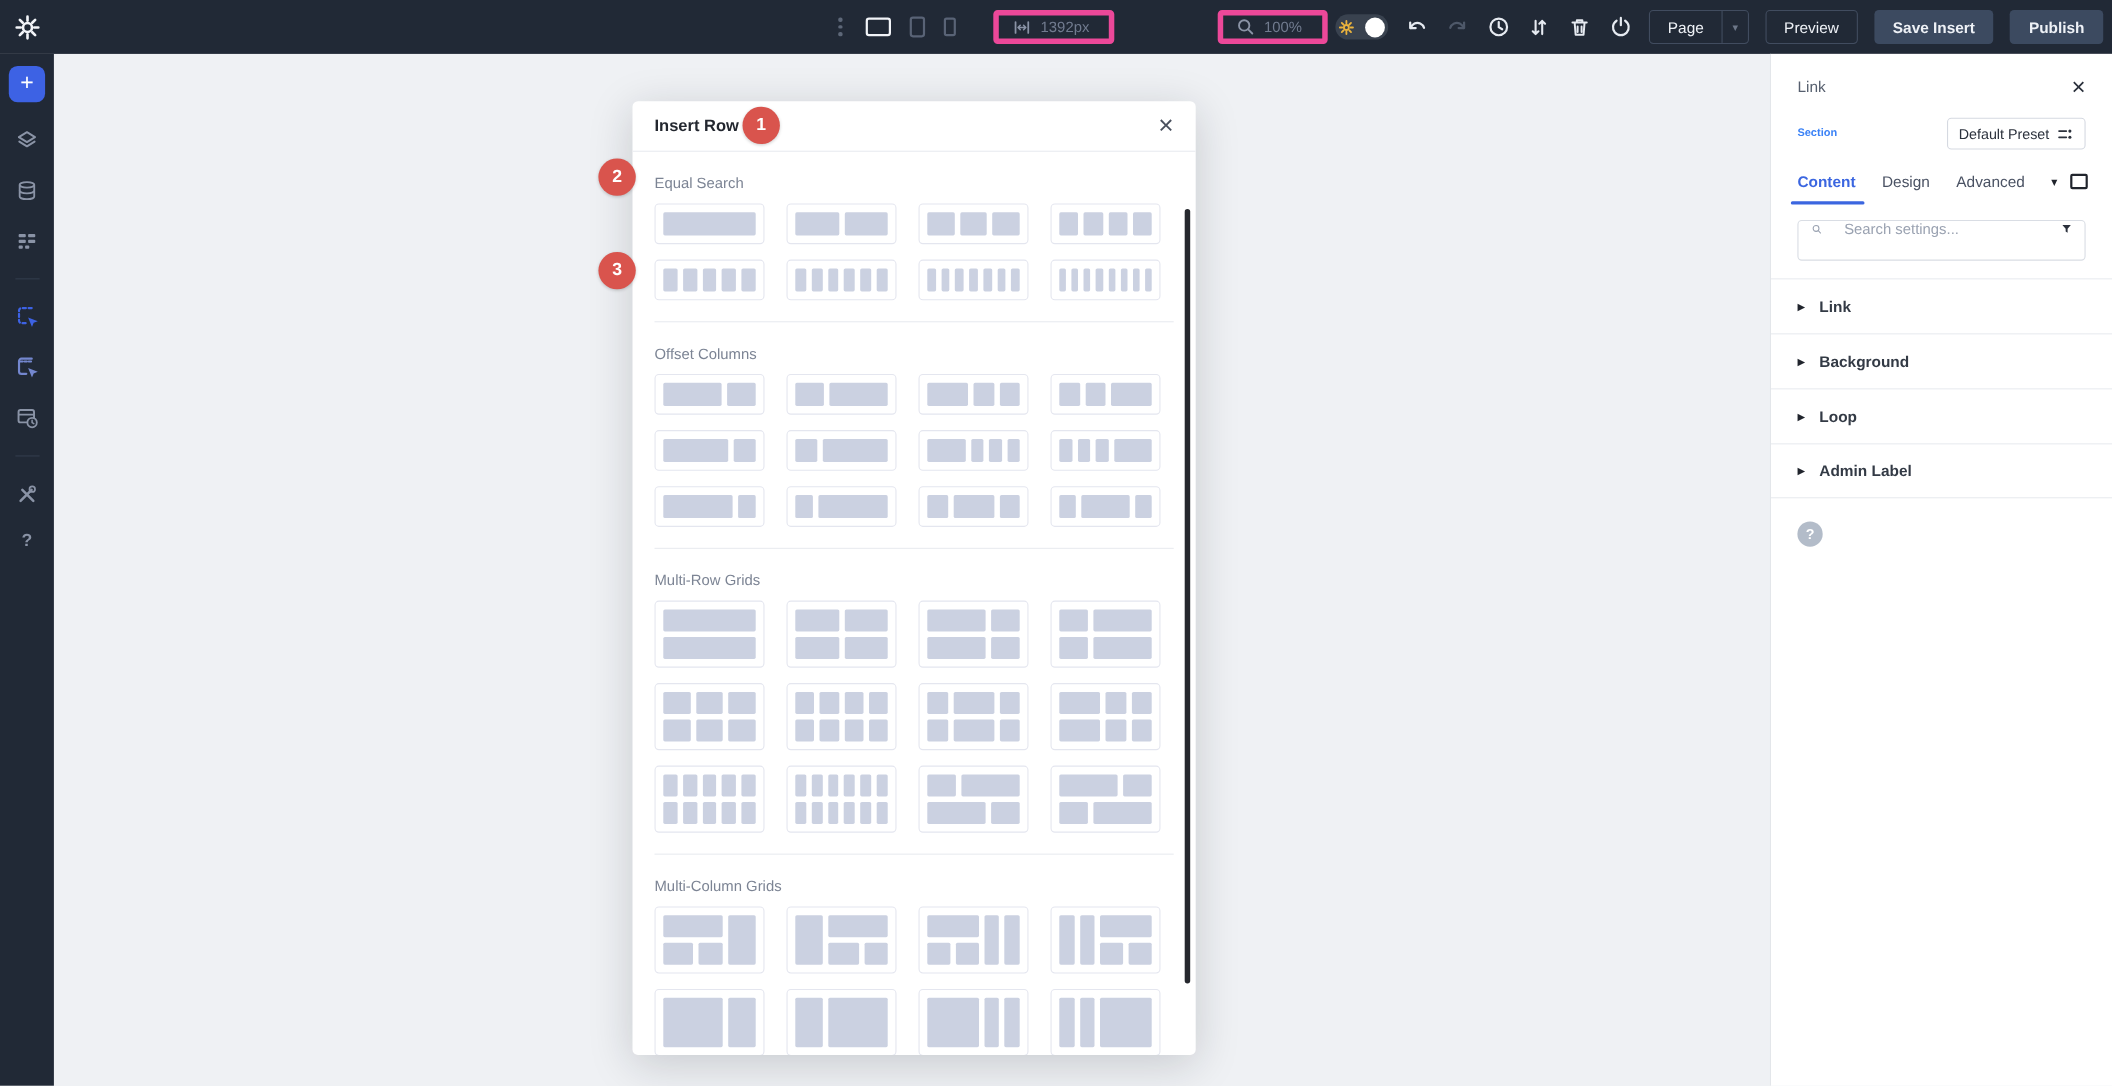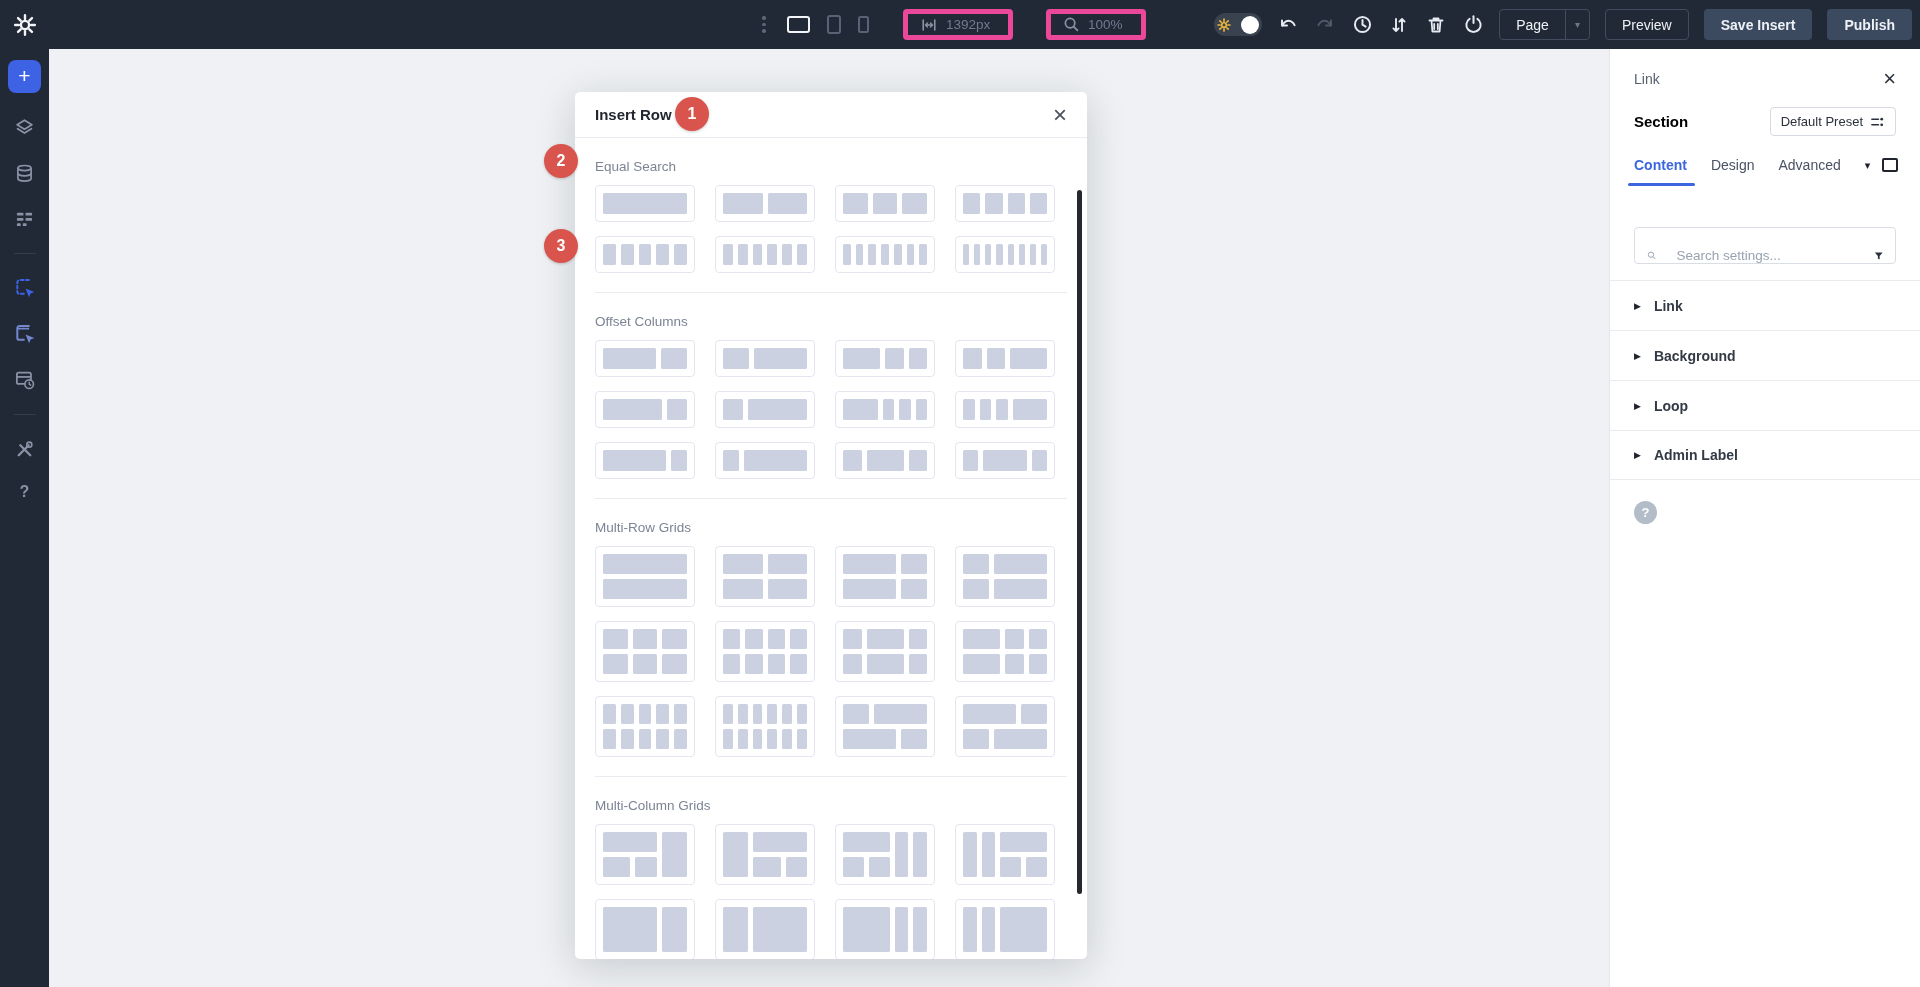--- a/index.html
+++ b/index.html
@@ -9,21 +9,21 @@
   .topbar { position:absolute; left:0; top:0; width:1920px; height:49px; background:#212936; z-index:30; }
   .tb-gear { position:absolute; left:13px; top:13px; width:24px; height:24px; cursor:pointer; }
   .tb-center { position:absolute; left:758px; top:0; height:49px; display:flex; align-items:center; gap:17px; }
   .kebab { display:flex; flex-direction:column; gap:3px; padding:4px; }
   .kebab i { width:3.5px; height:3.5px; border-radius:50%; background:#5d6778; }
   .ic-desktop { width:23px; height:17px; border:2.4px solid #f2f4f8; border-radius:3px; }
   .ic-tablet { width:14px; height:19px; border:2px solid #596376; border-radius:3px; }
   .ic-phone { width:11px; height:17px; border:2px solid #596376; border-radius:2.5px; }
   .tb-box { position:absolute; top:9px; height:31px; border:5px solid #ec4899; border-radius:4px; display:flex; align-items:center; gap:8px; padding:0 12px; color:#717b8f; font-size:13.5px; }
   .tb-box.width { left:903px; width:110px; }
-  .tb-box.zoom { left:1046px; width:100px; }
+  .tb-box.zoom { left:1107px; width:100px; }
   .tb-right { position:absolute; right:8px; top:0; height:49px; display:flex; align-items:center; gap:15px; }
   .toggle { width:48px; height:23px; background:#39424f; border-radius:12px; display:flex; align-items:center; justify-content:space-between; padding:0 3px; cursor:pointer; }
   .toggle .knob { width:18px; height:18px; background:#fff; border-radius:50%; }
   .tb-ic { width:22px; height:22px; display:flex; align-items:center; justify-content:center; cursor:pointer; }
   .tb-btn { height:31px; border:1px solid #414c5f; border-radius:4px; color:#eef1f6; font-size:14px; display:flex; align-items:center; cursor:pointer; background:transparent; }
   .tb-btn .seg { padding:0 16px; display:flex; align-items:center; height:100%; }
   .tb-btn .caret-seg { padding:0 9px; border-left:1px solid #414c5f; color:#6d7789; font-size:10px; height:100%; display:flex; align-items:center; }
   .tb-btn.fill { background:#3c4a60; border:none; font-weight:600; }
   .tb-btn.fill .seg { padding:0 17px; }
 
@@ -62,31 +62,31 @@
 
   
   .badge { position:absolute; width:34px; height:34px; border-radius:50%; background:#d9544d; color:#fff; font-size:16px; font-weight:700; display:flex; align-items:center; justify-content:center; z-index:50; box-shadow:0 1px 3px rgba(0,0,0,.2); }
 
   
   .panel { position:absolute; right:0; top:49px; width:311px; height:938px; background:#fff; border-left:1px solid #e3e6ea; z-index:35; }
   .p-head { display:flex; align-items:center; padding:22px 24px 0; }
   .p-title { font-size:14px; color:#565f6e; }
   .p-close { margin-left:auto; font-size:22px; color:#2b313c; line-height:16px; cursor:pointer; }
   .p-elem { display:flex; align-items:center; padding:20px 24px 0; }
-  .p-elem-name { font-size:15px; font-weight:700; color:#000000; }
+  .p-elem-name { font-size:10px; font-weight:700; color:#3b82f6; }
   .preset-btn { margin-left:auto; border:1px solid #d5d9e1; border-radius:4px; height:29px; display:flex; align-items:center; gap:7px; padding:0 10px; font-size:13px; color:#2b313c; cursor:pointer; background:#fff; }
   .p-tabs { display:flex; align-items:center; gap:24px; padding:21px 24px 0; }
   .p-tab { font-size:14px; color:#4a5263; cursor:pointer; position:relative; padding-bottom:13px; }
   .p-tab.active { color:#3b66e0; font-weight:600; }
   .p-tab.active::after { content:""; position:absolute; left:-6px; right:-8px; bottom:0; height:3px; background:#3b66e0; border-radius:2px; }
   .p-tabs-right { margin-left:auto; display:flex; align-items:center; gap:12px; padding-bottom:13px; }
   .p-caret { font-size:11px; color:#20242c; cursor:pointer; }
   .p-square { width:16px; height:14px; border:2.2px solid #20242c; border-radius:2px; cursor:pointer; }
   .p-search-wrap { padding:14px 24px 16px; }
-  .p-search { height:37px; border:1px solid #d9dde4; border-radius:4px; display:flex; align-items:flex-end; gap:20px; padding:0 12px;margin-top:27px; }
+  .p-search { height:37px; border:1px solid #d9dde4; border-radius:4px; display:flex; align-items:flex-start; gap:20px; padding:0 12px; }
   .p-search input { border:none; outline:none; flex:1; font-size:13.5px; color:#333; font-family:inherit; background:transparent; }
   .p-search input::placeholder { color:#9aa2b1; }
   .accordion { border-top:1px solid #e9ebef; height:50px; display:flex; align-items:center; gap:13px; padding:0 24px; cursor:pointer; }
   .accordion:last-of-type { border-bottom:1px solid #e9ebef; }
   .acc-arrow { font-size:9px; color:#20242c; }
   .acc-label { font-size:14px; color:#333a45; font-weight:600; }
   .p-help { margin:21px 24px; width:23px; height:23px; border-radius:50%; background:#b3bcc9; color:#fff; font-size:13px; font-weight:700; display:flex; align-items:center; justify-content:center; cursor:pointer; }
 
   svg { display:block; }
 </style>

